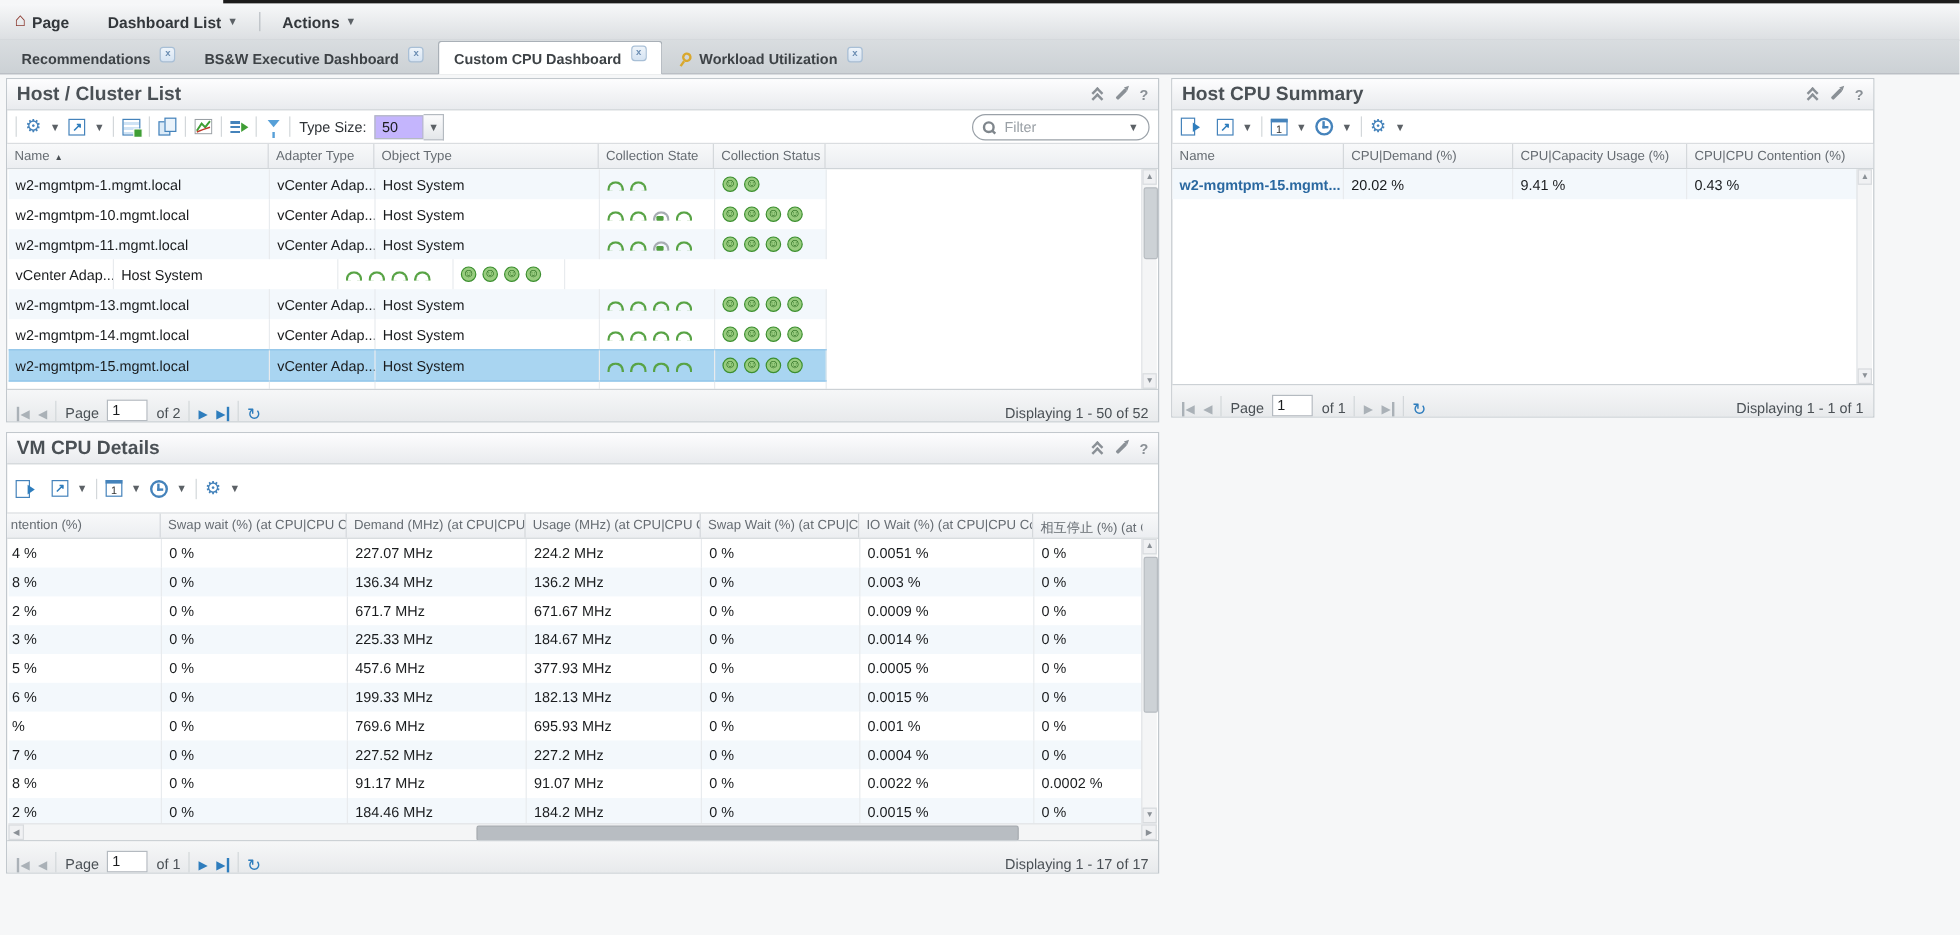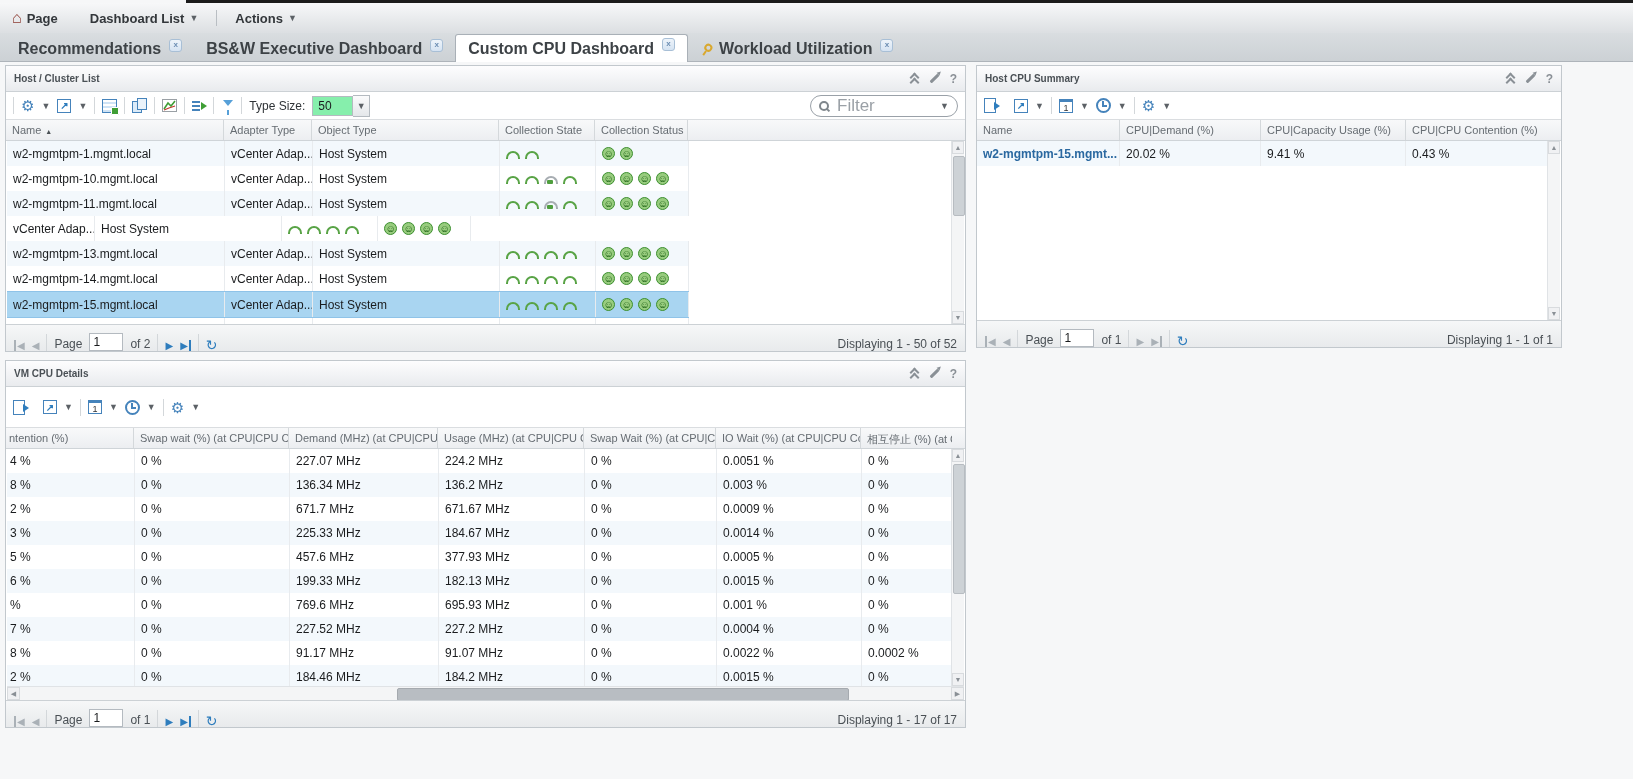--- a/index.html
+++ b/index.html
@@ -14,42 +14,42 @@
   .menu-item{display:flex;align-items:center;gap:5px;padding:0 14px;height:100%;
     font-size:13px;font-weight:bold;color:#33373b;cursor:default;}
   .menu-caret{font-size:9px;color:#5c6166;}
   .menu-sep{width:1px;height:16px;background:#b9bec3;}
   .home-icon{font-size:16px;color:#8c3a30;line-height:14px;}
   
   .tabbar{position:absolute;top:33px;left:0;right:0;height:28px;
     background:linear-gradient(#d9dde0,#ccd1d5);border-bottom:1px solid #aeb4ba;
     display:flex;align-items:flex-end;padding-left:6px;}
   .tab{display:flex;align-items:center;gap:6px;height:24px;padding:0 12px;
-    font-size:16px;font-weight:bold;color:#3d4246;position:relative;}
+    font-size:12px;font-weight:bold;color:#3d4246;position:relative;}
   .tab.active{background:#fff;border:1px solid #a9b0b7;border-bottom:none;
     border-radius:3px 3px 0 0;height:27px;margin-bottom:-1px;z-index:2;}
   .close-icon{width:11px;height:11px;border-radius:3px;margin-left:2px;margin-top:-8px;
     background:linear-gradient(#eef4fa,#d5e3f2);border:1px solid #a8bfd6;
     color:#6c8eb3;font-size:8px;line-height:9px;text-align:center;font-weight:bold;}
   .close-icon::before{content:"x";}
   .person-icon{width:12px;height:13px;position:relative;display:inline-block;}
   .person-icon::before{content:"";position:absolute;top:0;left:3px;width:5px;height:5px;
     background:#eebd3e;border:1px solid #c08f1b;border-radius:50%;}
   .person-icon::after{content:"";position:absolute;bottom:0;left:1px;width:9px;height:5px;
     background:#eebd3e;border:1px solid #c08f1b;border-radius:5px 5px 2px 2px;}
   .key-icon{width:13px;height:13px;position:relative;display:inline-block;transform:rotate(35deg);}
   .key-icon::before{content:"";position:absolute;top:0;left:3px;width:4px;height:4px;
     border:2px solid #d9a82e;border-radius:50%;}
   .key-icon::after{content:"";position:absolute;top:8px;left:6px;width:2px;height:5px;
     background:#d9a82e;box-shadow:2px 2px 0 -1px #d9a82e;}
   
   .panel{position:absolute;background:#fff;border:1px solid #c2c8cd;box-sizing:border-box;}
   .panel-header{height:26px;background:linear-gradient(#fdfdfe,#e9ebee);
     border-bottom:1px solid #ccd1d5;display:flex;align-items:center;padding:0 8px;box-sizing:border-box;}
-  .panel-title{font-weight:bold;color:#4a5055;font-size:10px;}
+  .panel-title{font-weight:bold;color:#4a5055;font-size:16px;}
   .panel-tools{margin-left:auto;display:flex;align-items:center;gap:10px;}
   .collapse-icon{width:10px;height:10px;position:relative;display:inline-block;}
   .collapse-icon::before,.collapse-icon::after{content:"";position:absolute;left:2px;width:5px;height:5px;
     border-left:2px solid #8a9096;border-top:2px solid #8a9096;transform:rotate(45deg);}
   .collapse-icon::before{top:0;} .collapse-icon::after{top:5px;}
   .pencil-icon{width:11px;height:3px;background:#8a9096;border-radius:1px;transform:rotate(-45deg);
     position:relative;display:inline-block;}
   .pencil-icon::after{content:"";position:absolute;right:-4px;top:-1px;
     border-left:4px solid #8a9096;border-top:2.5px solid transparent;border-bottom:2.5px solid transparent;}
   .help-icon{color:#8a9096;font-weight:bold;font-size:12px;}
@@ -88,27 +88,27 @@
   .cal-icon::after{content:"1";position:absolute;left:0;right:0;top:3px;}
   .clock-icon{width:11px;height:11px;border:2px solid #4583bb;border-radius:50%;position:relative;display:inline-block;}
   .clock-icon::after{content:"";position:absolute;left:4px;top:1px;width:3px;height:4px;
     border-left:2px solid #4583bb;border-bottom:2px solid #4583bb;}
   .mag-icon{width:6px;height:6px;border:2px solid #7f868c;border-radius:50%;position:relative;display:inline-block;}
   .mag-icon::after{content:"";position:absolute;width:2px;height:4px;background:#7f868c;
     transform:rotate(-45deg);left:6px;top:5px;}
   
   .label{font-size:12px;color:#2f3337;}
   .combo{display:flex;align-items:center;}
-  .combo-box{width:34px;height:18px;border:1px solid #b4bac0;background:#86efac;
+  .combo-box{width:34px;height:18px;border:1px solid #b4bac0;background:#c4b5fd;
     display:flex;align-items:center;padding-left:5px;font-size:12px;}
   .combo-btn{width:16px;height:20px;border:1px solid #b4bac0;border-left:none;
     background:linear-gradient(#fbfbfc,#e4e7ea);display:flex;align-items:center;justify-content:center;}
   .filterbox{margin-left:auto;width:130px;height:20px;border:1px solid #9aa1a8;border-radius:11px;
     background:#fff;display:flex;align-items:center;padding:0 8px;gap:6px;}
-  .filterbox input{border:none;outline:none;flex:1;font-size:17px;color:#33373b;
+  .filterbox input{border:none;outline:none;flex:1;font-size:12px;color:#33373b;
     font-family:"Liberation Sans",sans-serif;background:transparent;width:70px;}
   .filterbox input::placeholder{color:#9aa0a6;}
   
   .grid-head{display:flex;height:22px;background:linear-gradient(#f8f9fa,#ecEEf1);
     background:linear-gradient(#f8f9fa,#eceef1);border-top:1px solid #dadde0;
     border-bottom:1px solid #cfd4d8;box-sizing:border-box;}
   .gh{font-size:11px;color:#666c72;padding:4px 6px 0 6px;border-right:1px solid #d4d8db;
     overflow:hidden;white-space:nowrap;box-sizing:border-box;}
   .gh.fill{border-right:none;flex:1;}
   .sort-arrow{font-size:7px;color:#4a5055;margin-left:4px;}

